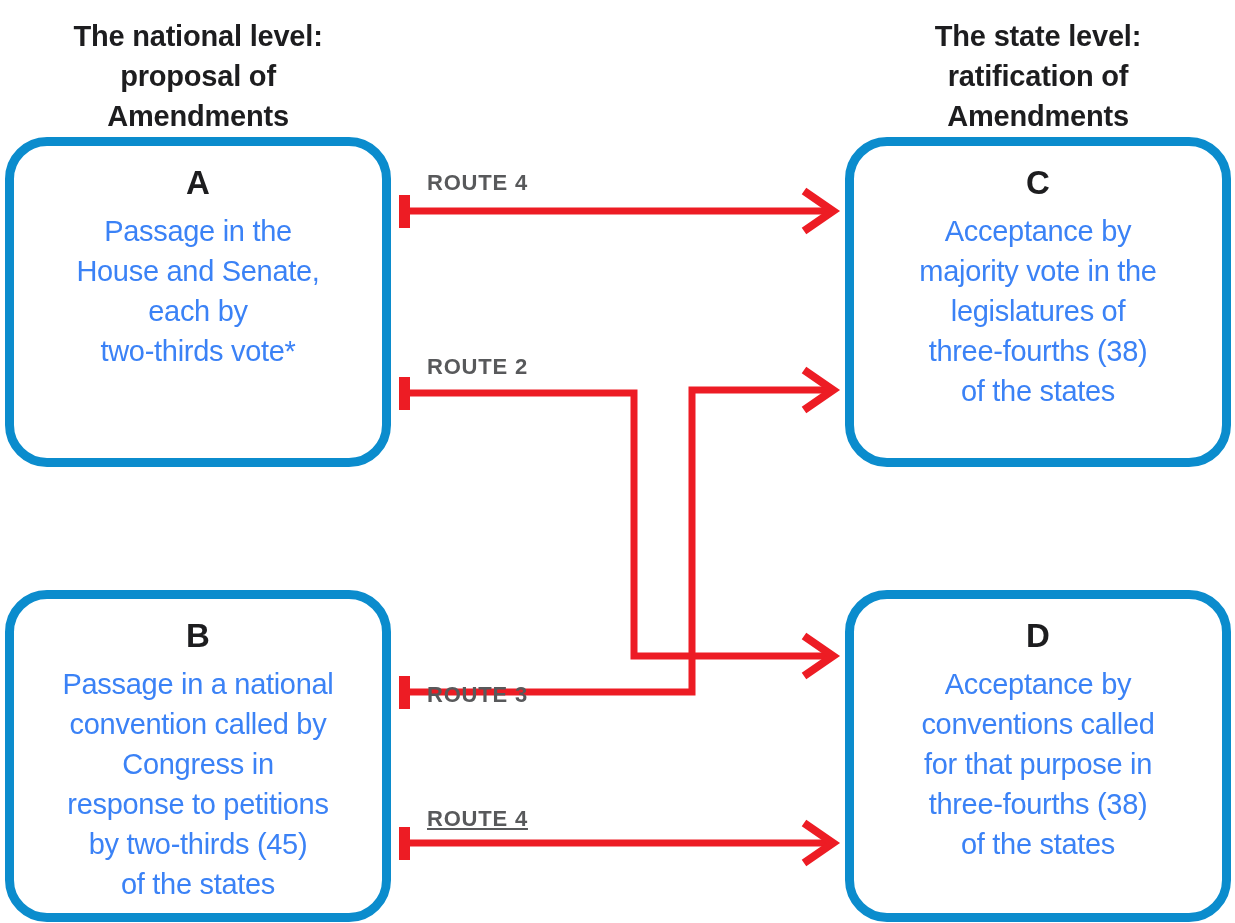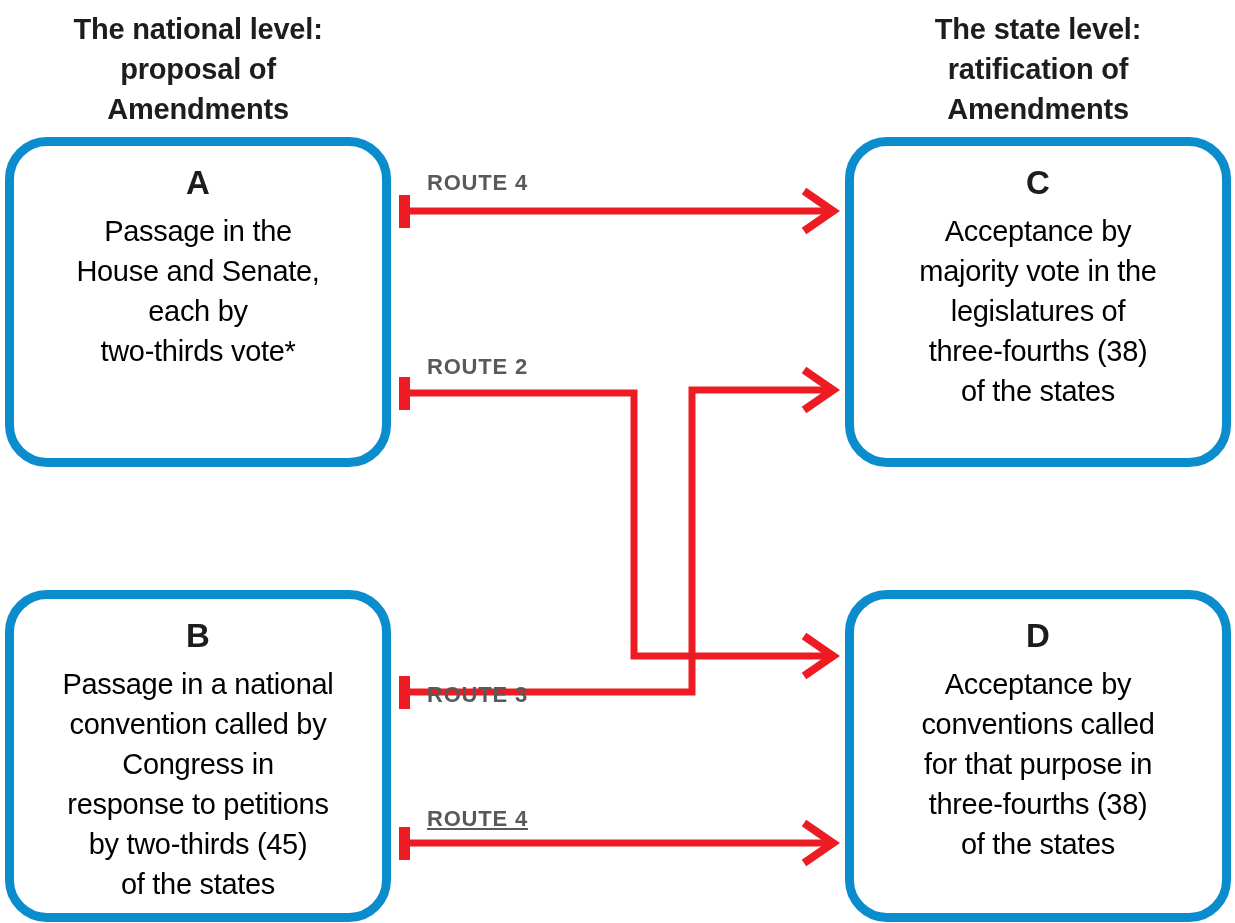--- a/index.html
+++ b/index.html
@@ -10,21 +10,21 @@
   }
   .canvas {
     position: relative;
     width: 1235px;
     height: 923px;
     background: #ffffff;
     overflow: hidden;
   }
   .col-header {
     position: absolute;
-    top: 9px;
+    top: 16px;
     width: 396px;
     text-align: center;
     font-size: 29px;
     line-height: 40px;
     font-weight: 700;
     color: #1d1d1f;
     white-space: pre-line;
     letter-spacing: -0.2px;
   }
   .col-header.left  { left: 0; }
@@ -48,21 +48,21 @@
   .box-letter {
     font-size: 33px;
     font-weight: 700;
     color: #1d1d1f;
     line-height: 36px;
     margin-bottom: 10px;
   }
   .box-text {
     font-size: 29px;
     line-height: 40px;
-    color: #000000;
+    color: #3b82f6;
     white-space: pre-line;
     letter-spacing: -0.3px;
   }
 
   .routes-svg {
     position: absolute;
     left: 0;
     top: 0;
     width: 1235px;
     height: 923px;

